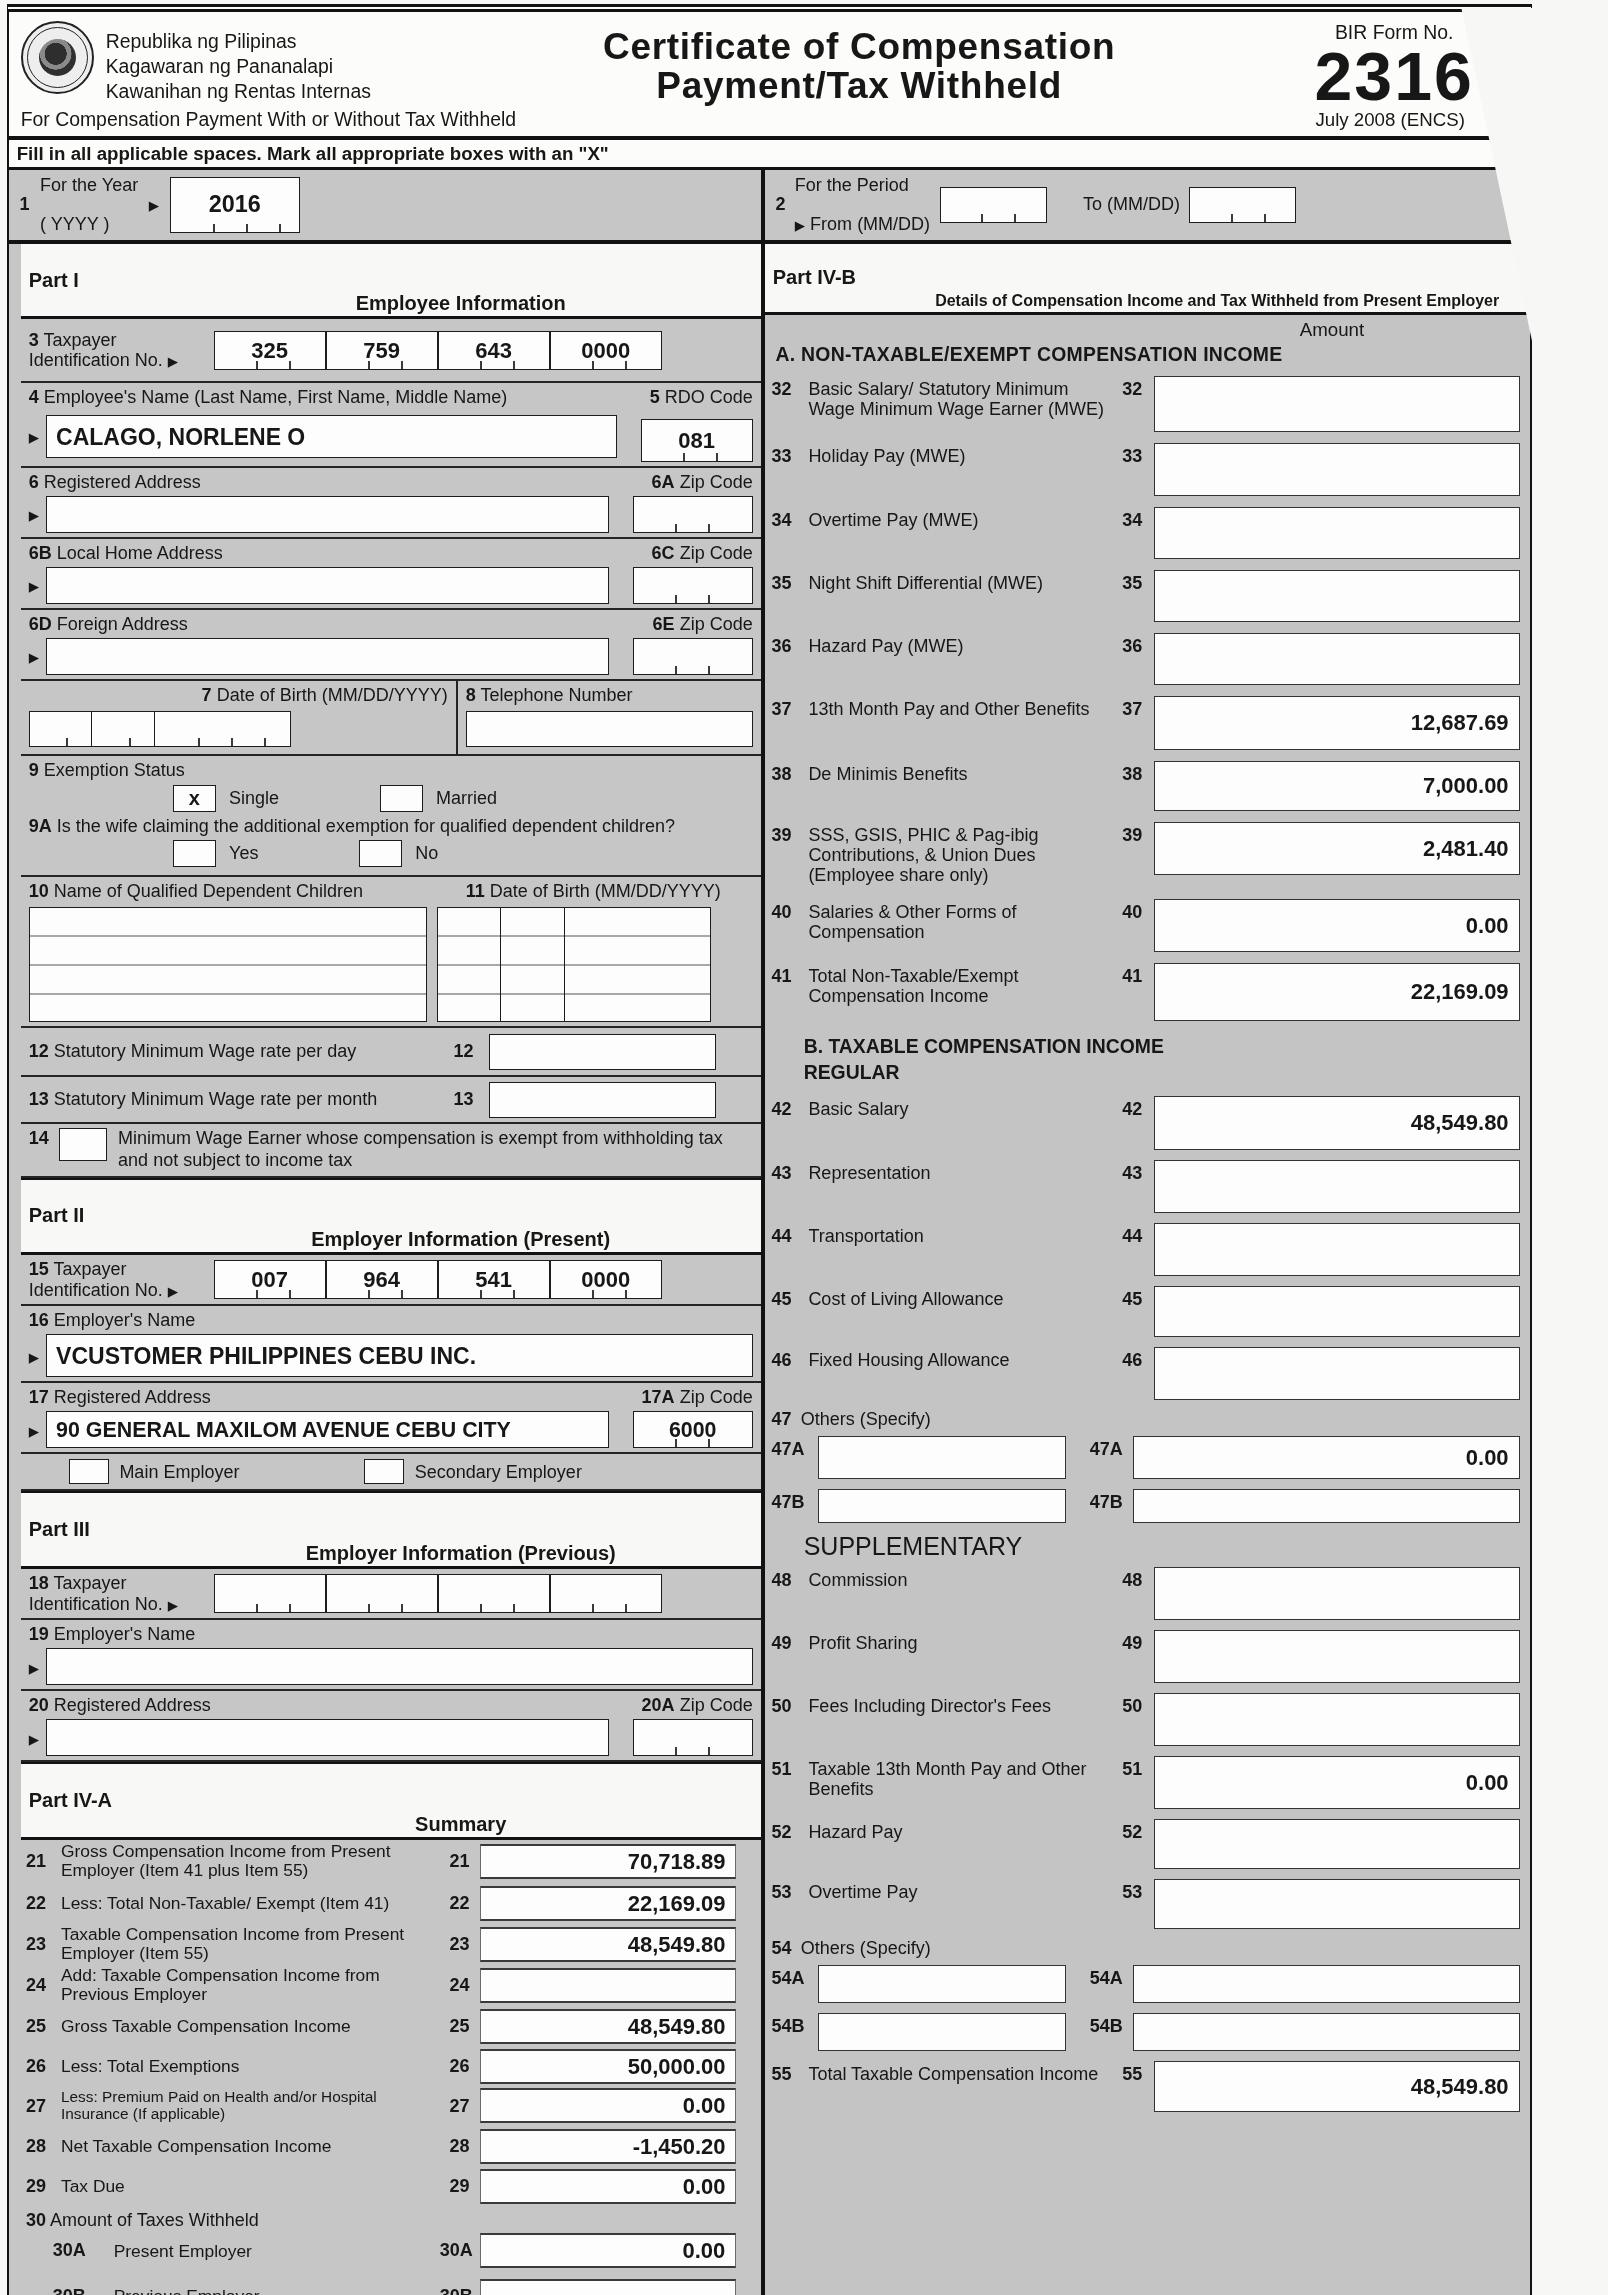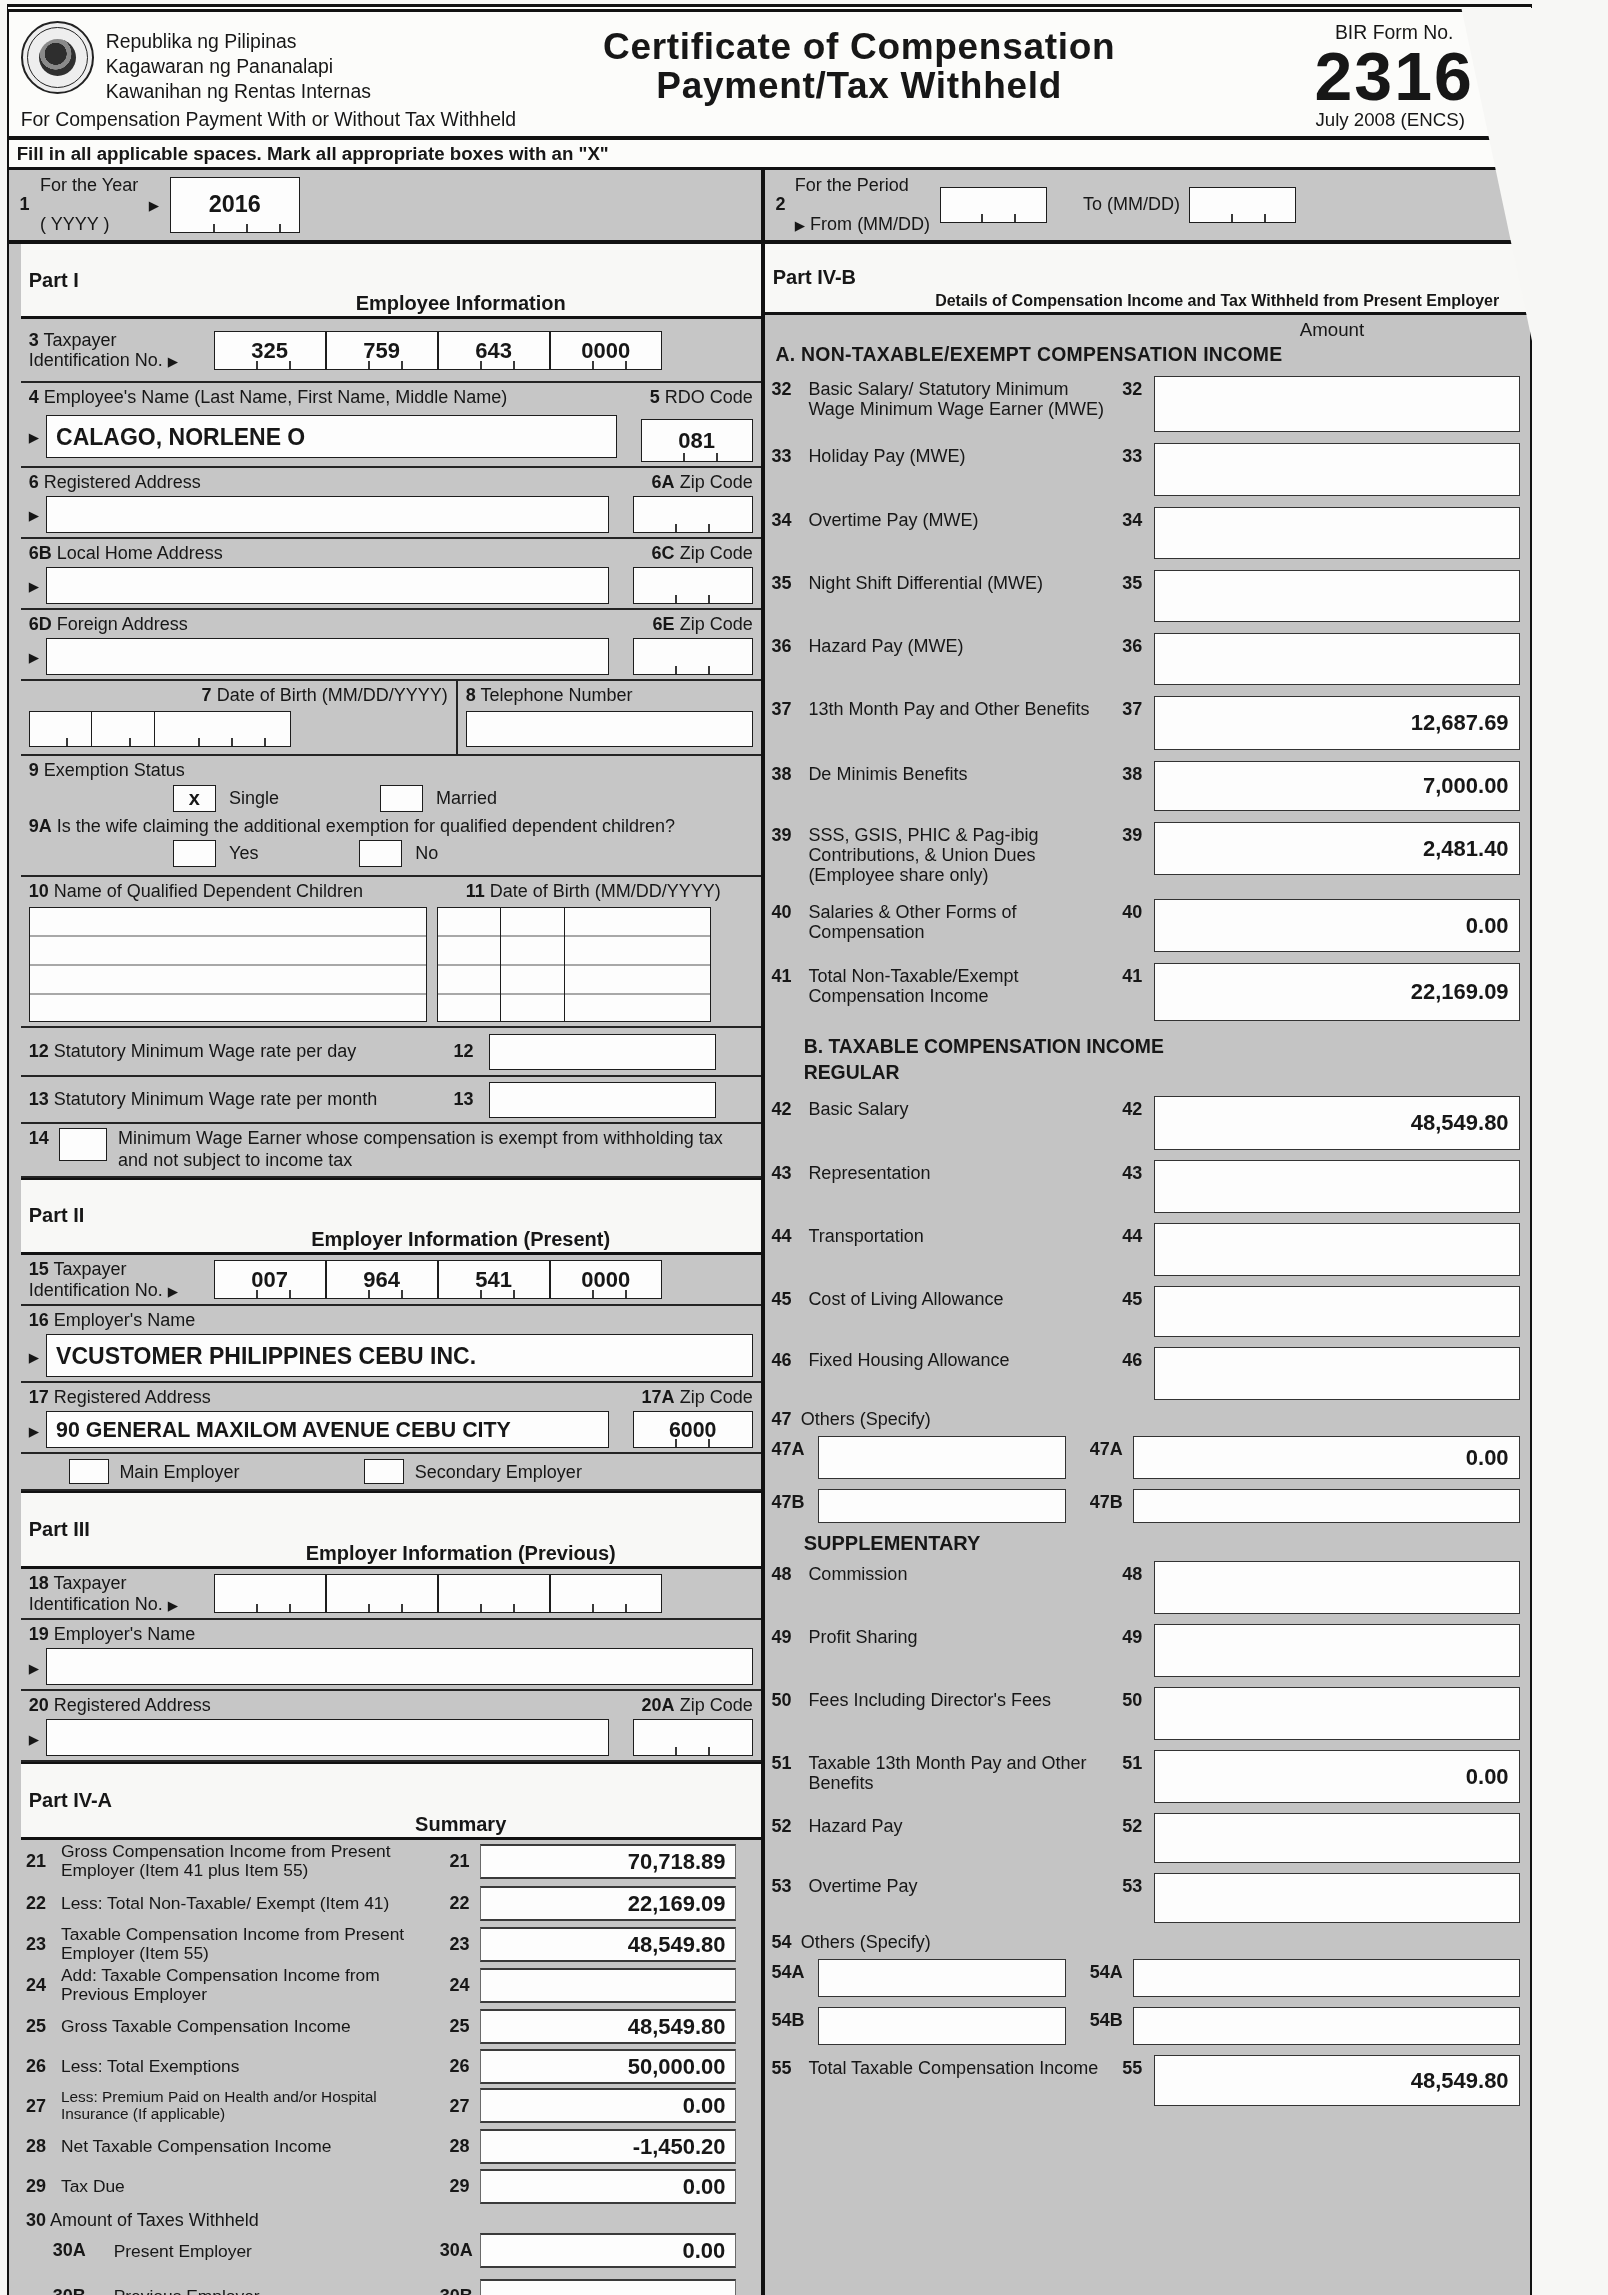--- a/index.html
+++ b/index.html
@@ -100,21 +100,21 @@
 .rsec { padding:4px 10.7px 5.3px; }
 .amount-h { margin-left:auto; width:374px; text-align:center; font-size:18.7px; }
 .seca { font-weight:bold; font-size:19.4px; margin-top:2.7px; letter-spacing:0.3px; }
 .rrow { display:flex; align-items:stretch; padding:5.3px 9.4px 5.3px 6.7px; }
 .rrow .n1 { width:37px; font-weight:bold; padding-top:2.7px; }
 .rrow .lb { width:302px; padding-top:2.7px; line-height:1.12; }
 .rrow .n2 { width:44px; font-weight:bold; padding-top:2.7px; }
 .rrow .bx { flex:1; background:#fdfdfd; border:1.3px solid #333; display:flex; align-items:center; justify-content:flex-end; padding-right:10.7px; font-weight:bold; font-size:22px; }
 .rrow .bx.specify { flex:0 0 248px; margin-right:13.4px; }
 .rsecb { padding:6.7px 10.7px 5.3px 39px; font-weight:bold; font-size:19.4px; line-height:1.35; }
-.rsupp { padding:4px 10.7px 1.3px 39px; font-weight:bold; font-size:20px; }
+.rsupp { padding:4px 10.7px 1.3px 39px; font-weight:normal; font-size:25px; }
 .rlbl { padding:4px 10.7px 1.3px 6.7px; }
 .rlbl b { margin-right:9.4px; }
 
 
 .decl { border-top:4.7px solid #121212; background:#f8f8f6; position:relative; padding-top:2.7px; }
 .dline1 { padding:1.3px 16px 0 100px; font-size:17.4px; }
 .dline2 { padding:0 16px 2.7px 40px; font-size:17.4px; }
 .dgrid { display:flex; height:131px; }
 .dleft { flex:1; position:relative; }
 .num56 { position:absolute; left:90px; top:4px; font-weight:bold; }

